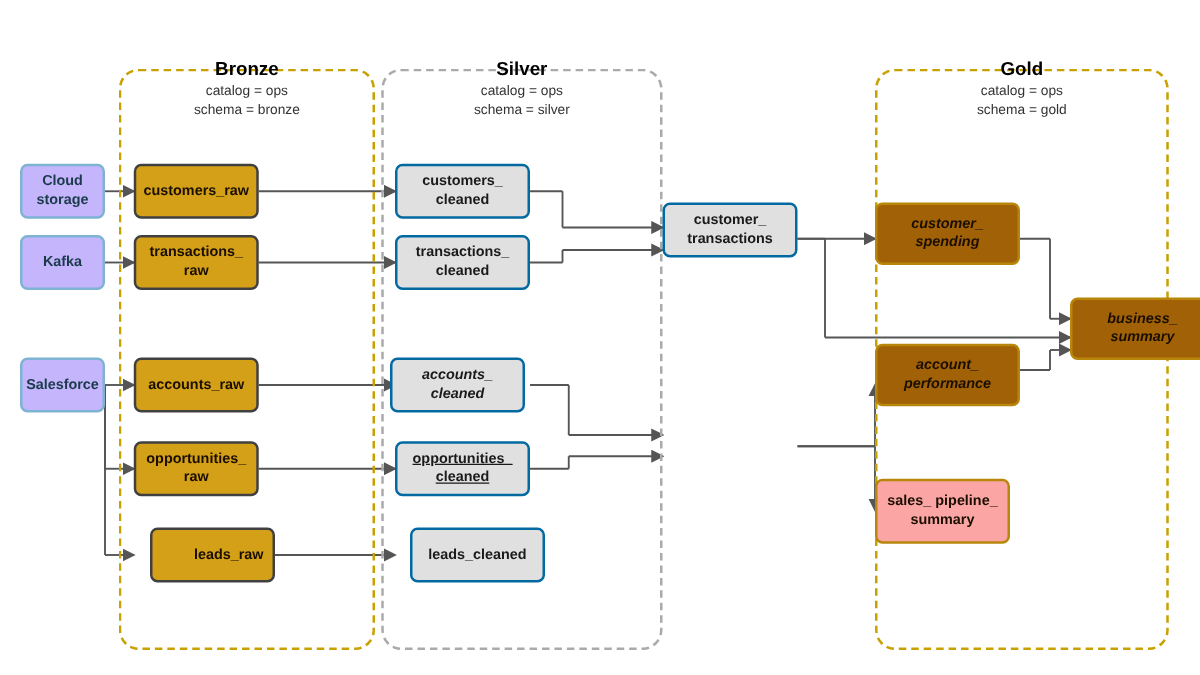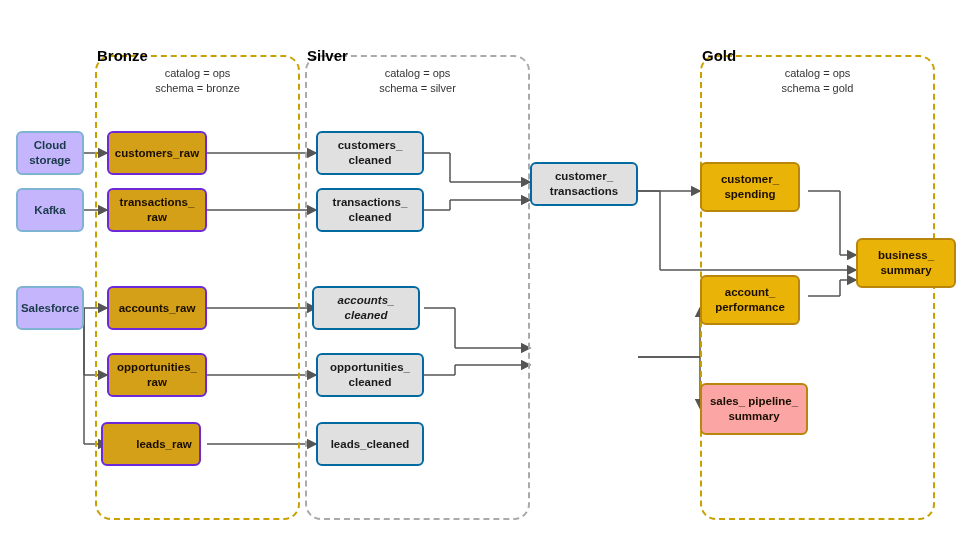--- a/index.html
+++ b/index.html
@@ -13,21 +13,21 @@
     }
     .diagram-container {
       width: 960px;
       height: 540px;
       position: relative;
       padding: 20px 10px;
     }
     .zone-title {
       font-size: 15px;
       font-weight: bold;
-      text-align: left;
+      text-align: center;
       margin-bottom: 2px;
     }
     .zone-subtitle {
       font-size: 11px;
       text-align: center;
       color: #333;
       line-height: 1.4;
     }
     
     .zone {
@@ -74,38 +74,39 @@
     }
     .node-source {
       background: #c4b5fd;
       border: 2px solid #7fb3d3;
       color: #1a3a4a;
       width: 68px;
       height: 44px;
     }
     .node-bronze {
       background: #d4a017;
-      border: 2px solid #6d28d9;
+      border: 2px solid #404040;
       color: #1a0e00;
       width: 100px;
       height: 44px;
     }
     .node-silver {
       background: #e0e0e0;
       border: 2px solid #0369a1;
       color: #1a1a1a;
       width: 108px;
       height: 44px;
     }
     .node-gold {
-      background: #eab308;
+      background: #a16207;
       border: 2px solid #b8860b;
       color: #1a0e00;
-      width: 100px;
+      width: 116px;
       height: 50px;
+      font-style: italic;
     }
     .node-summary {
       background: #fca5a5;
       border: 2px solid #b8860b;
       color: #1a0e00;
       width: 108px;
       height: 52px;
     }
     svg.arrows {
       position: absolute;
@@ -234,41 +235,41 @@
     <span>transactions_
 raw</span>
   </div>
   <div class="node node-bronze" style="left:107px;top:286px;">
     <span>accounts_raw</span>
   </div>
   <div class="node node-bronze" style="left:107px;top:353px;">
     <span>opportunities_
 raw</span>
   </div>
-  <div class="node node-bronze" style="left:101px;top:422px;padding-left:32px;">
+  <div class="node node-bronze" style="left:120px;top:422px;padding-left:32px;">
     <span>leads_raw</span>
   </div>
 
   <div class="node node-silver" style="left:316px;top:131px;">
     <span>customers_
 cleaned</span>
   </div>
   <div class="node node-silver" style="left:316px;top:188px;">
     <span>transactions_
 cleaned</span>
   </div>
   <div class="node node-silver" style="left:312px;top:286px;font-style:italic;">
     <span>accounts_
 cleaned</span>
   </div>
-  <div class="node node-silver" style="left:316px;top:353px;">
+  <div class="node node-silver" style="left:316px;top:353px;text-decoration:underline;">
     <span>opportunities_
 cleaned</span>
   </div>
-  <div class="node node-silver" style="left:316px;top:422px;">
+  <div class="node node-silver" style="left:328px;top:422px;">
     <span>leads_cleaned</span>
   </div>
 
   <div class="node node-silver" style="left:530px;top:162px;text-align:center;">
     <span>customer_
 transactions</span>
   </div>
 
   <div class="node node-gold" style="left:700px;top:162px;">
     <span>customer_

